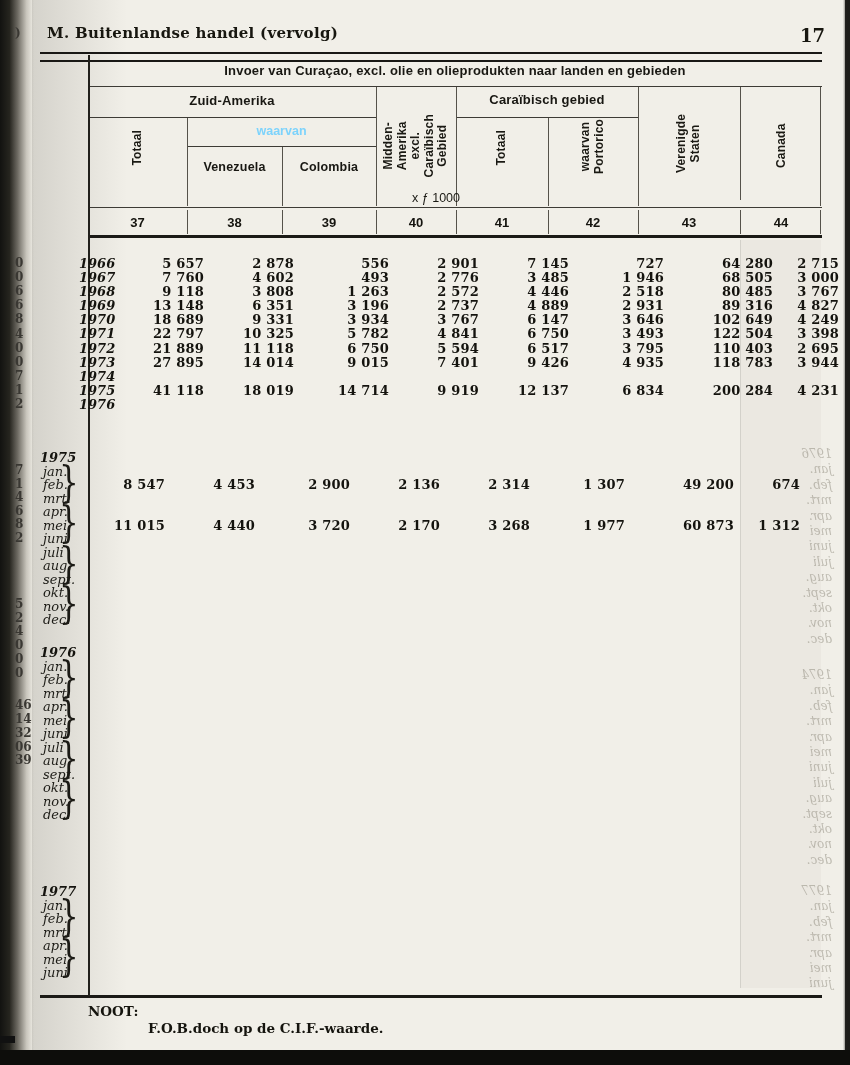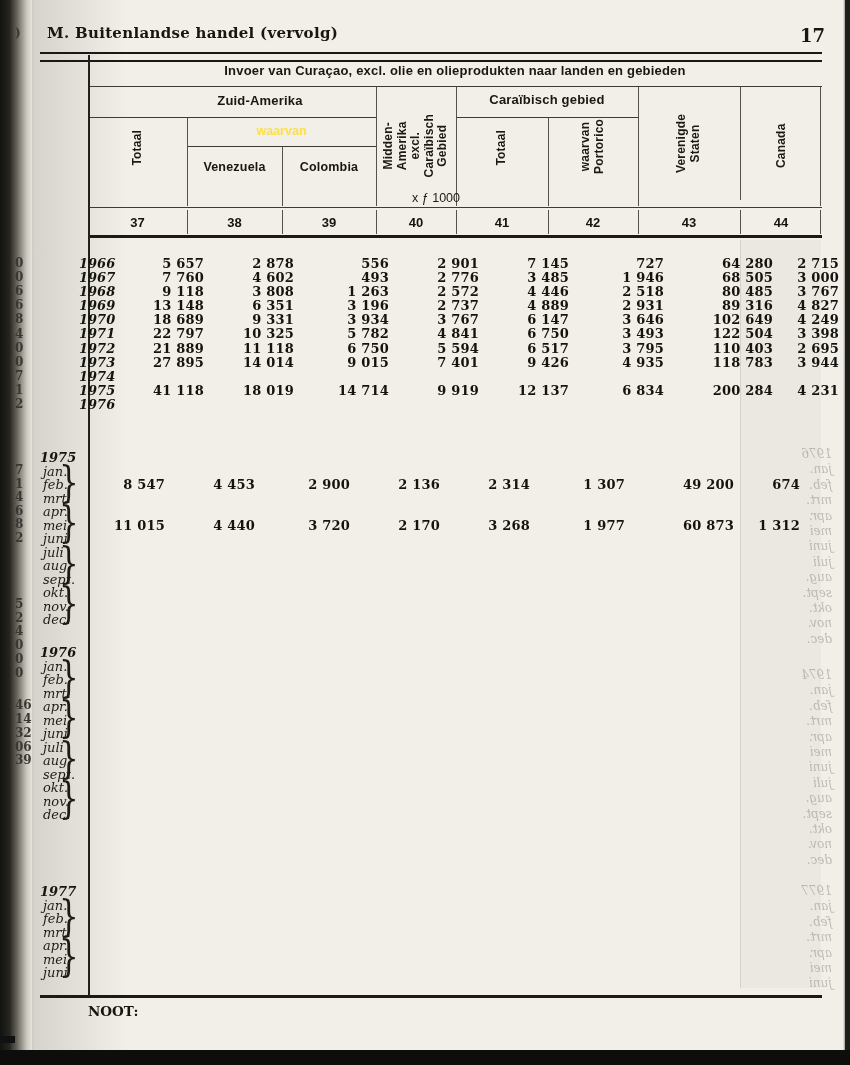--- a/index.html
+++ b/index.html
@@ -12,21 +12,21 @@
           background:linear-gradient(90deg,#121210 0%,#26251f 28%,#6e6b63 52%,#c9c6bd 78%,#f1efe8 100%);}
   #gutter-shadow{position:absolute;left:32px;top:0;width:95px;height:1050px;
           background:linear-gradient(90deg,rgba(40,38,30,.14),rgba(40,38,30,0));}
   #bottom-strip{position:absolute;left:0;top:1050px;width:850px;height:15px;background:#0d0d0b;}
   #right-edge{position:absolute;left:843px;top:0;width:7px;height:1050px;
           background:linear-gradient(90deg,rgba(20,20,18,0),#1d1c19 70%);}
   #corner-mark{position:absolute;left:0;top:1036px;width:15px;height:7px;background:#111;}
   
   .serifhdr{font-family:"DejaVu Serif",serif;font-weight:700;color:#17160f;}
   .hdr{font-family:"Liberation Sans",sans-serif;font-weight:700;color:#181712;letter-spacing:.2px;}
-  .hdr-light{font-family:"Liberation Sans",sans-serif;font-weight:400;color:#fde047;}
+  .hdr-light{font-family:"Liberation Sans",sans-serif;font-weight:400;color:#7dd3fc;}
   .line{position:absolute;background:#3d3b35;}
   .vline{position:absolute;background:#55524a;width:1px;}
   .vlab{position:absolute;display:flex;align-items:center;justify-content:center;overflow:visible;}
   .vlab>span{transform:rotate(-90deg);white-space:pre-line;text-align:center;
              font:700 12px/13.5px "Liberation Sans",sans-serif;color:#1a1913;letter-spacing:.2px;}
   .ctr{text-align:center;}
   
   .blk{position:absolute;display:grid;grid-template-columns:53px 99px 95px 94px 80px 92px 90px 102px 82px;}
   .cell{overflow:visible;}
   .num{font-family:"DejaVu Serif",serif;font-weight:700;font-size:13px;color:#14130e;
@@ -93,21 +93,21 @@
   <div class="vline" style="left:376px;top:210px;height:24px;"></div>
   <div class="vline" style="left:456px;top:210px;height:24px;"></div>
   <div class="vline" style="left:548px;top:210px;height:24px;"></div>
   <div class="vline" style="left:638px;top:210px;height:24px;"></div>
   <div class="vline" style="left:740px;top:210px;height:24px;"></div>
   <div class="vline" style="left:820px;top:210px;height:24px;"></div>
 
   <div class="abs" style="left:740px;top:240px;width:1px;height:748px;background:rgba(58,55,47,.16);"></div>
   <div class="abs" style="left:741px;top:240px;width:80px;height:748px;background:rgba(90,85,70,.04);"></div>
 
-  <div class="abs hdr ctr" style="left:88px;top:93px;width:288px;font-size:13px;padding-left:28px;">Zuid-Amerika</div>
+  <div class="abs hdr ctr" style="left:88px;top:93px;width:288px;font-size:13px;">Zuid-Amerika</div>
   <div class="abs hdr ctr" style="left:456px;top:92px;width:182px;font-size:13px;">Caraïbisch gebied</div>
   <div class="abs hdr-light ctr" style="left:187px;top:124px;width:189px;font-size:12.5px;font-weight:700;">waarvan</div>
   <div class="abs hdr ctr" style="left:187px;top:160px;width:95px;font-size:12.5px;">Venezuela</div>
   <div class="abs hdr ctr" style="left:282px;top:160px;width:94px;font-size:12.5px;">Colombia</div>
 
   <div class="vlab" style="left:88px;top:92px;width:99px;height:112px;">
     <span>Totaal</span>
     </div>
   <div class="vlab" style="left:376px;top:88px;width:80px;height:116px;">
     <span>Midden-Amerika
@@ -551,20 +551,21 @@
       <div class="cell num c4"></div>
       <div class="cell num c5"></div>
       <div class="cell num c6"></div>
       <div class="cell num c7"></div>
       <div class="cell num c8"></div>
       <div class="brace" style="top: 11.5px;">}</div>
       <div class="brace" style="top: 52px;">}</div>
     </div>
 
   <div class="abs note" style="left:88px;top:1003px;">NOOT:</div>
+  <div class="abs note" style="left:148px;top:1020px;">F.O.B.doch op de C.I.F.-waarde.</div>
 
   <div id="bleed-layer">
       <div class="bleed-digit" style="top: 26px;">)</div>
       <div class="bleed-digit" style="top: 256px;">0</div>
       <div class="bleed-digit" style="top: 270px;">0</div>
       <div class="bleed-digit" style="top: 284px;">6</div>
       <div class="bleed-digit" style="top: 298px;">6</div>
       <div class="bleed-digit" style="top: 312px;">8</div>
       <div class="bleed-digit" style="top: 327px;">4</div>
       <div class="bleed-digit" style="top: 341px;">0</div>

